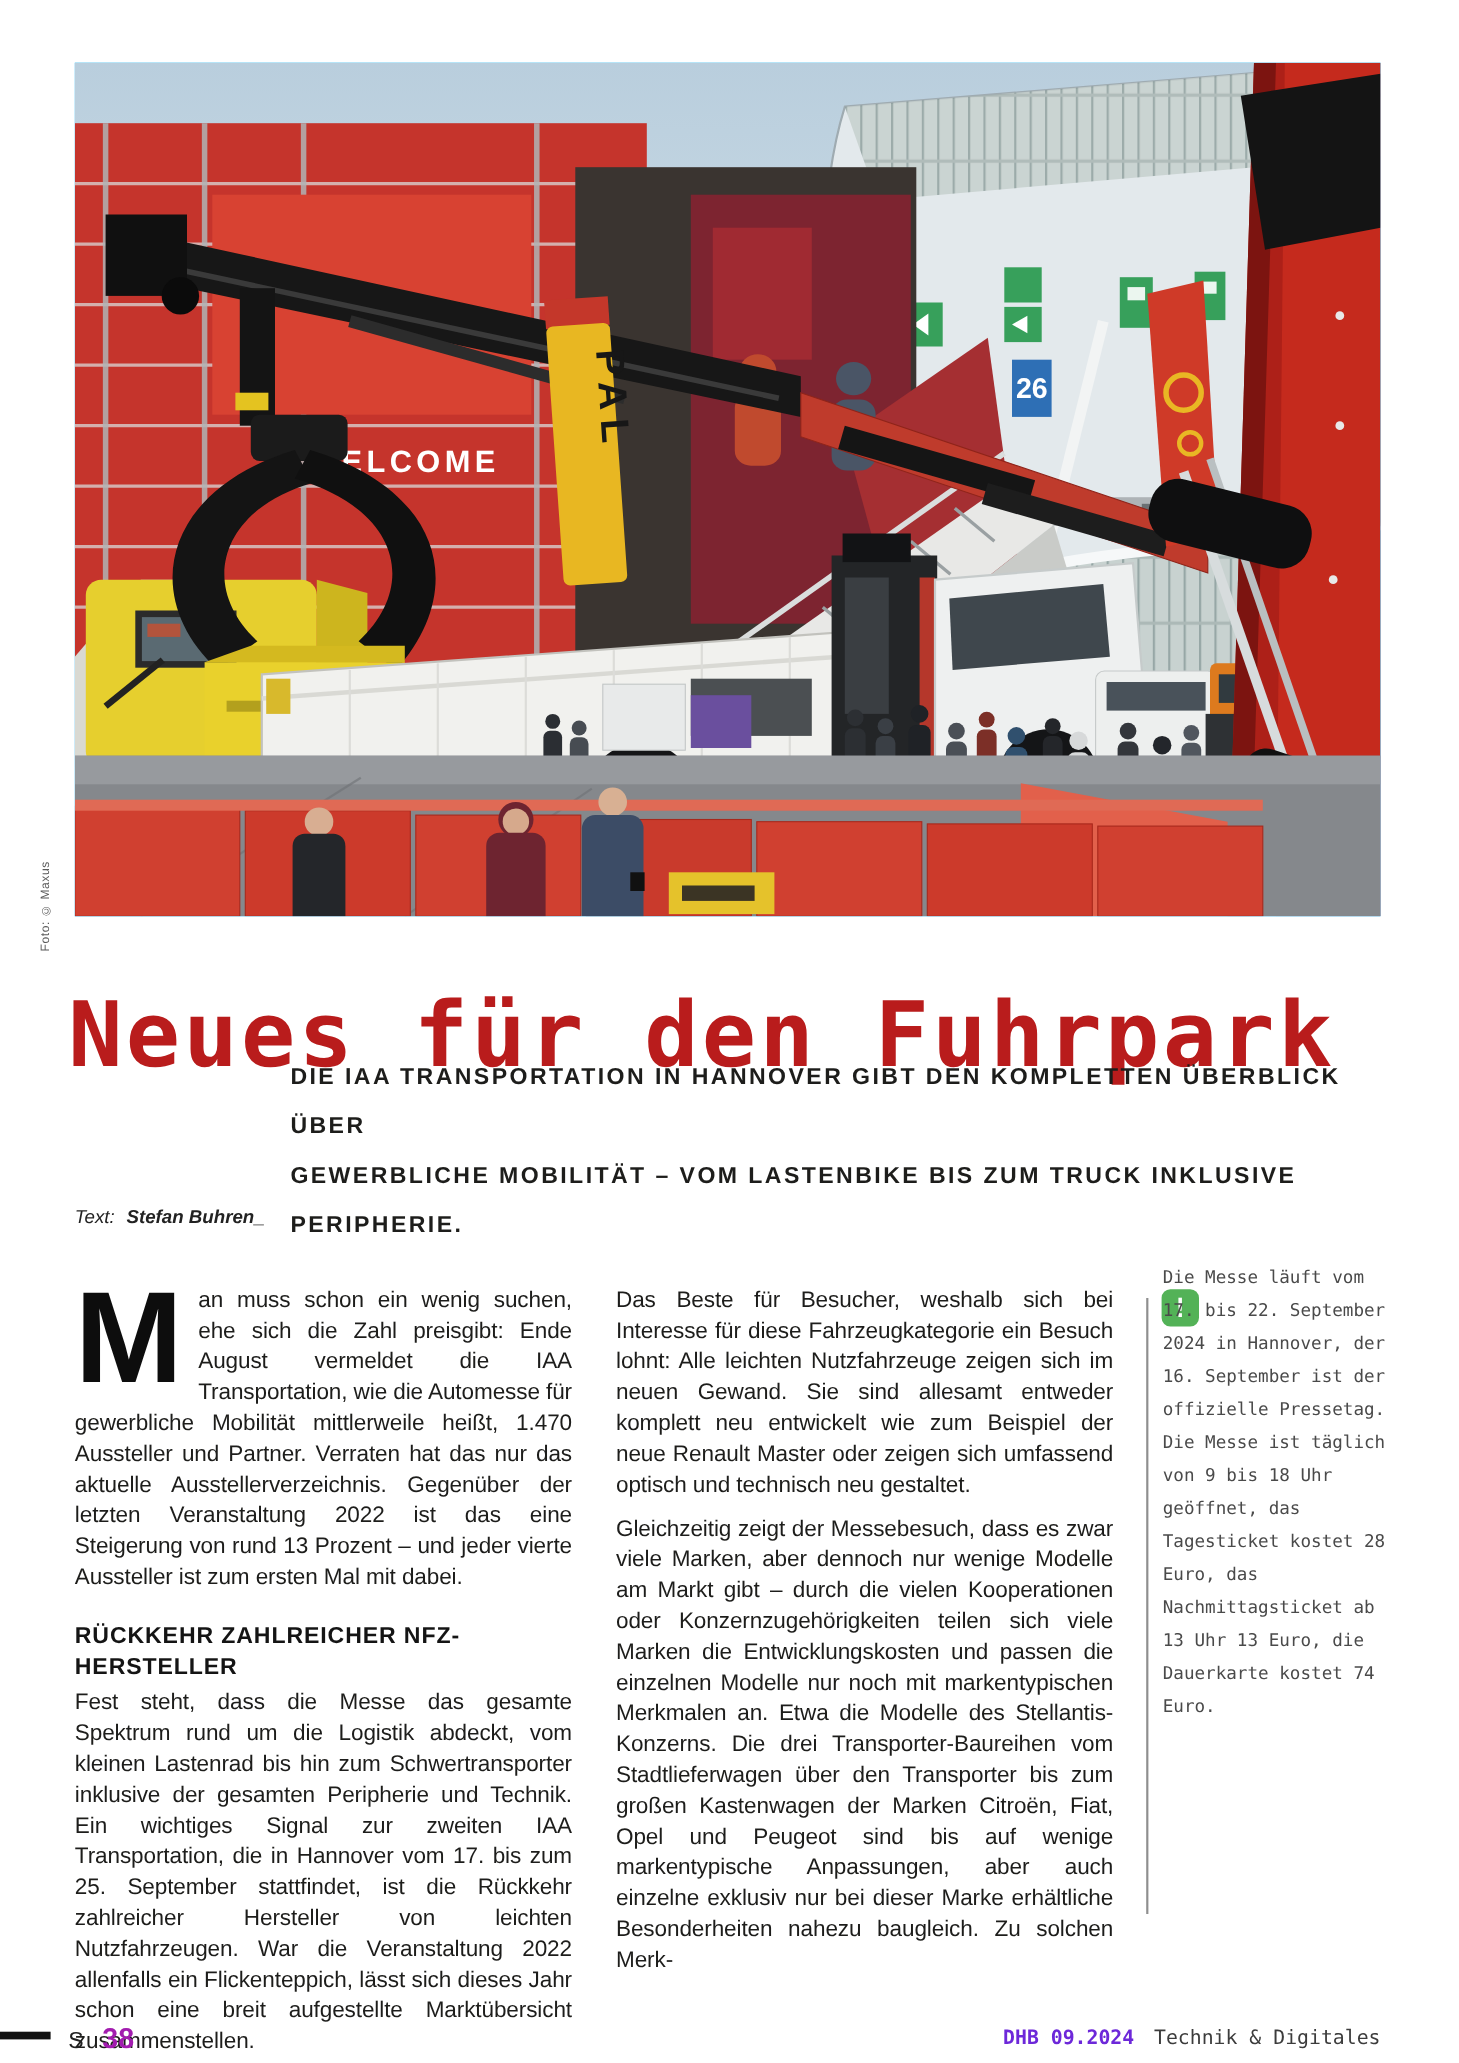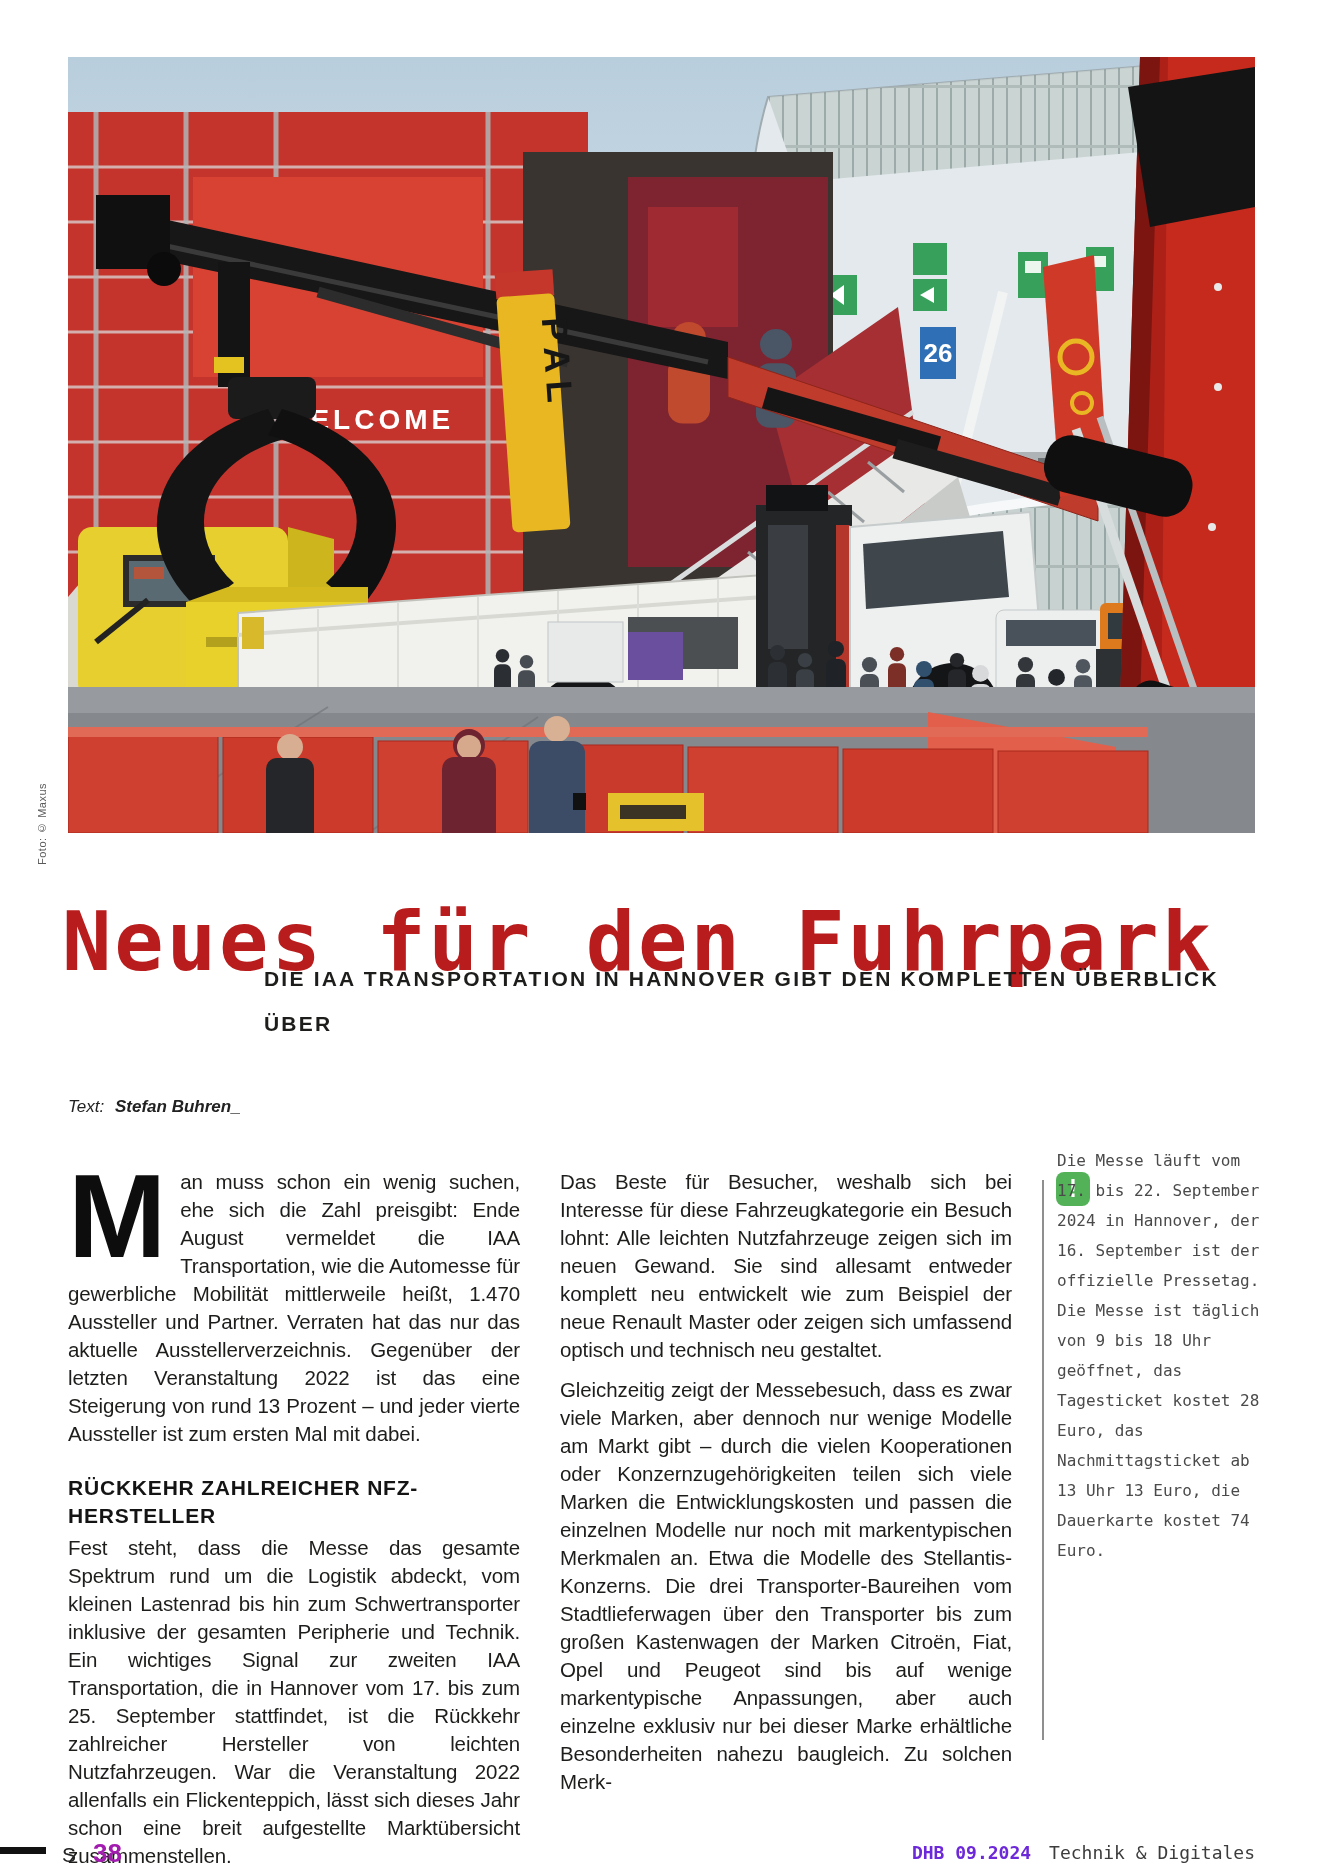--- a/index.html
+++ b/index.html
@@ -316,20 +316,21 @@
           <rect x="505" y="736" width="13" height="17" fill="#111111"></rect>
         </g>
       </g>
     </svg>
   </div>
 
   <h1 class="headline">Neues für den Fuhrpark</h1>
 
   <div class="subtitle">
     <div>DIE IAA TRANSPORTATION IN HANNOVER GIBT DEN KOMPLETTEN ÜBERBLICK ÜBER</div>
+    <div>GEWERBLICHE MOBILITÄT – VOM LASTENBIKE BIS ZUM TRUCK INKLUSIVE PERIPHERIE.</div>
   </div>
 
   <div class="byline">
     <span class="lbl">Text:</span>
     <span class="auth">Stefan Buhren_</span>
   </div>
 
   <div class="col col1">
     <p><span class="dropcap">M</span><span>an muss schon ein wenig suchen, ehe sich die Zahl preisgibt: Ende August vermeldet die IAA Transportation, wie die Automesse für gewerbliche Mobilität mittlerweile heißt, 1.470 Aussteller und Partner. Verraten hat das nur das aktuelle Ausstellerverzeichnis. Gegenüber der letzten Veranstaltung 2022 ist das eine Steigerung von rund 13 Prozent – und jeder vierte Aussteller ist zum ersten Mal mit dabei.</span></p>
     <div class="sub-head">RÜCKKEHR ZAHLREICHER NFZ-HERSTELLER</div>

